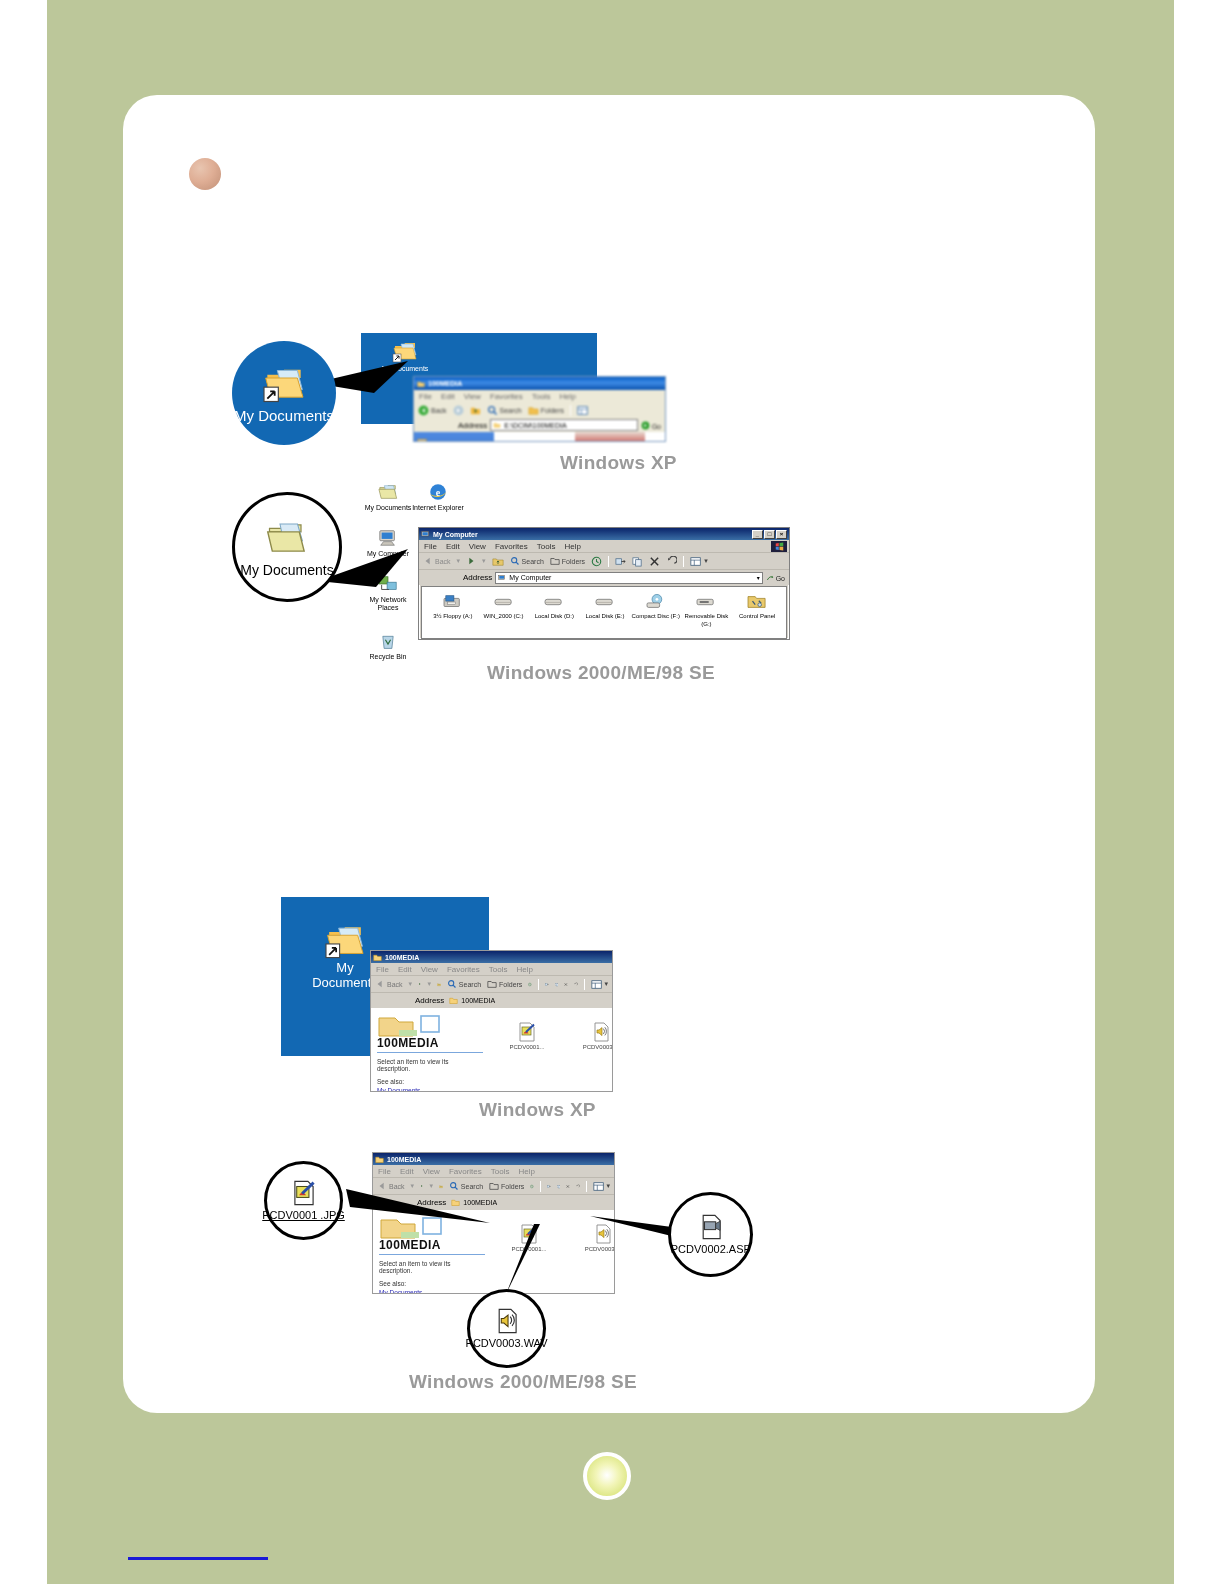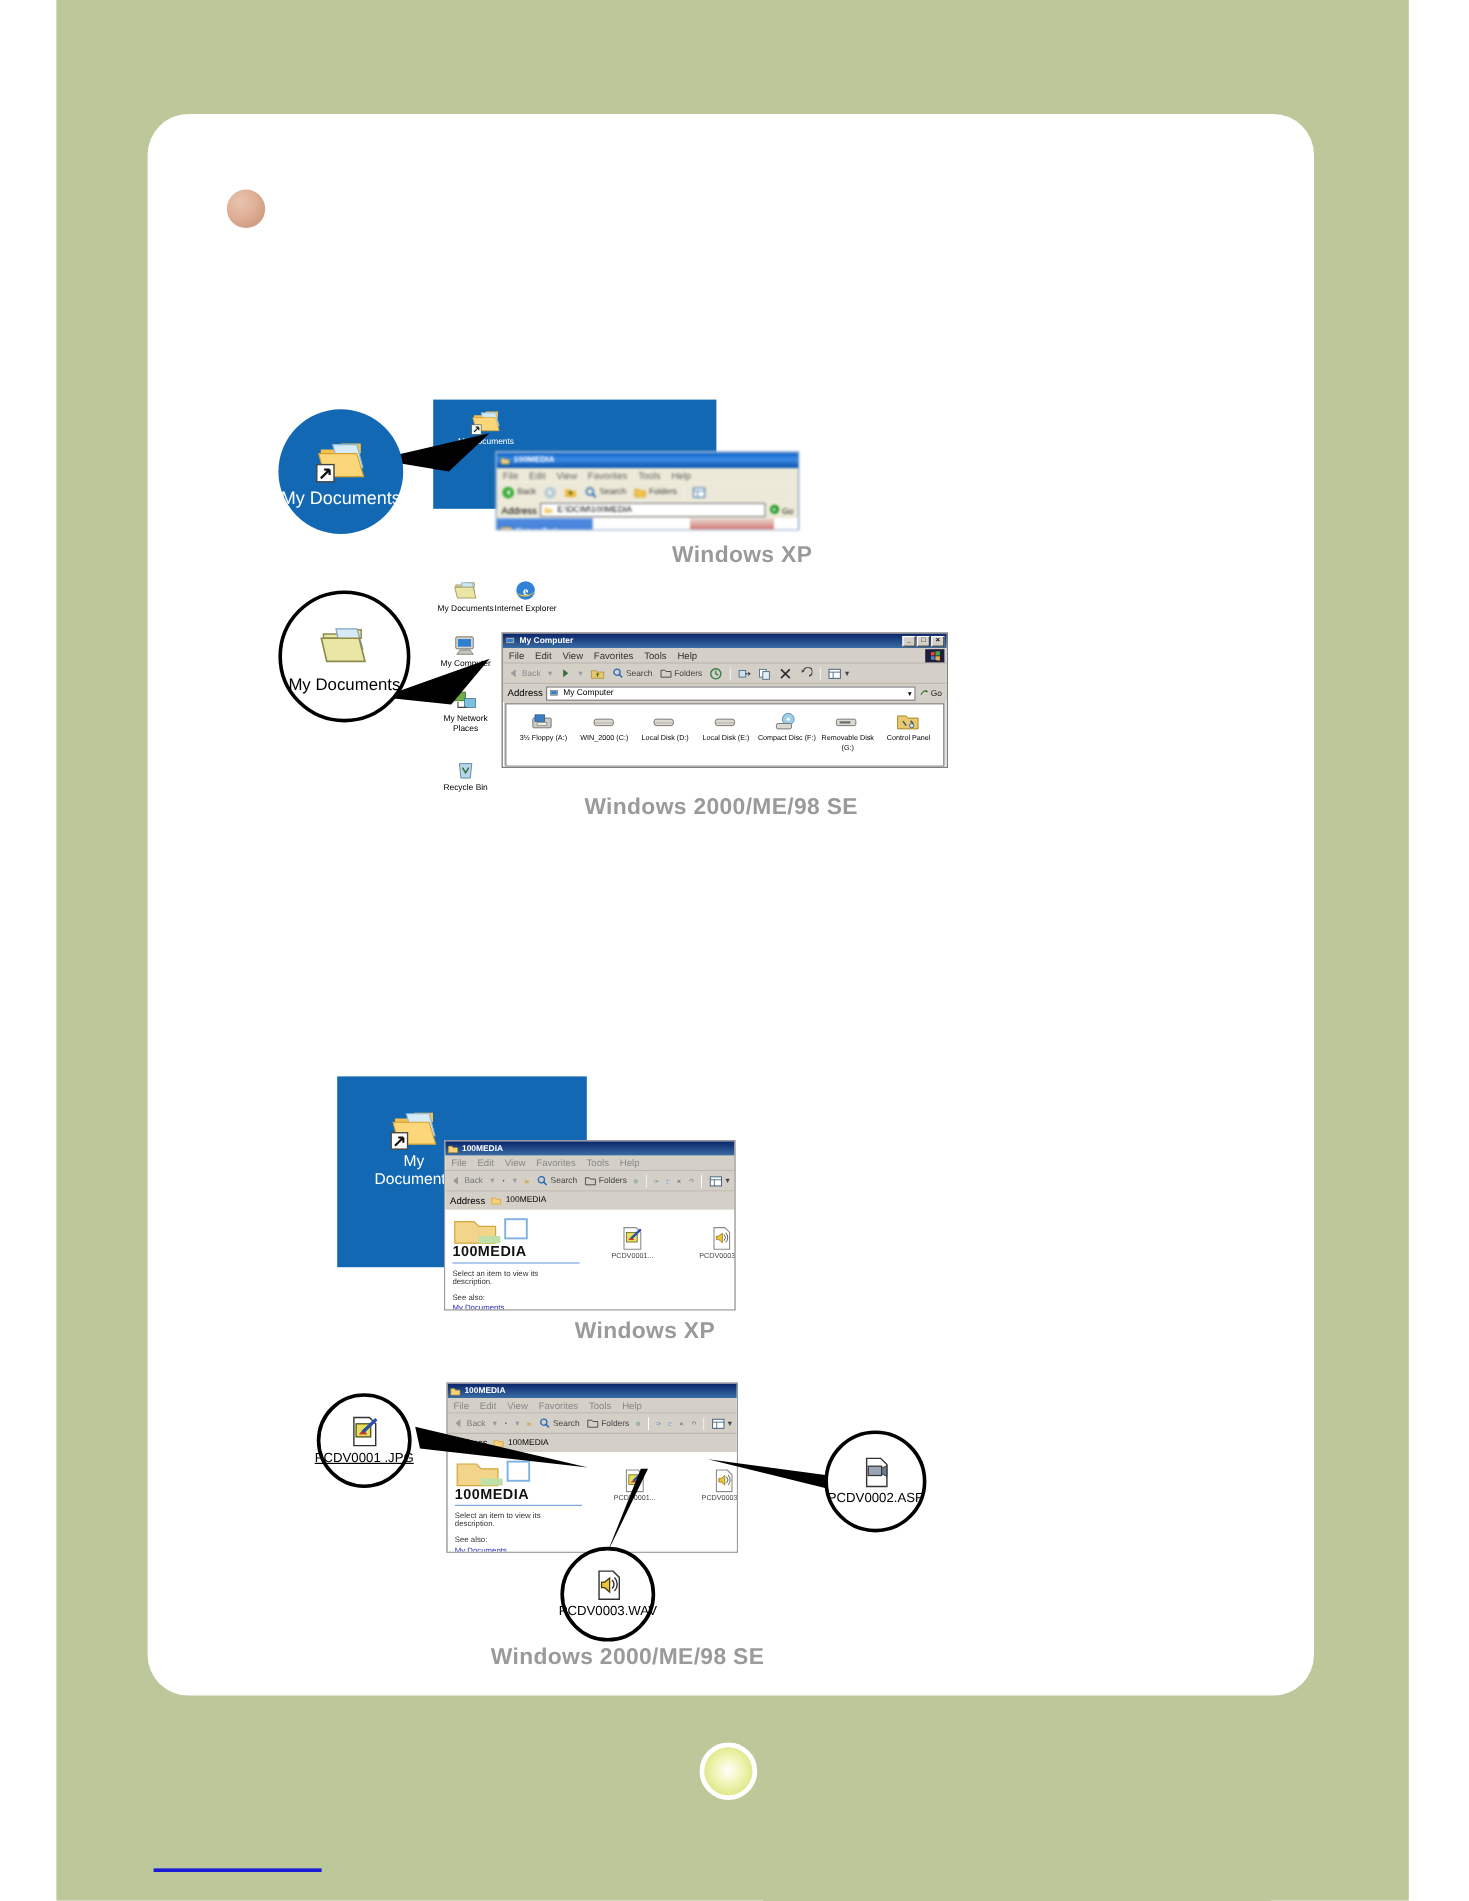--- a/index.html
+++ b/index.html
@@ -120,21 +120,21 @@
     height:17px; display:flex; align-items:center; gap:6px;
     padding:0 4px; font-size:7px; color:#444;
     background:#d4d0c8; border-bottom:1px solid #bdb9b0;
   }
   .tb-item { display:flex; align-items:center; gap:2px; white-space:nowrap; }
   .tb-sep { width:1px; height:11px; background:#9a968e; border-right:1px solid #fff; }
   .win-address {
     height:15px; display:flex; align-items:center; gap:3px;
     padding:0 4px; font-size:8px; background:#d4d0c8;
   }
-  .addr-label { color:#000; }
+  .addr-label { color:#000;margin-left:40px; }
   .addr-box {
     flex:1; height:12px; background:#fff; border:1px solid #808080;
     display:flex; align-items:center; gap:3px; padding:0 2px; font-size:7px;
   }
   .addr-go { font-size:7px; color:#222; white-space:nowrap; }
   .win-body { background:#fff; position:relative; }
 
   
   .winxp { position:absolute; overflow:hidden; background:#fff; border:1px solid #7a9ac0; }
   .winxp-title {
@@ -769,21 +769,21 @@
 <div class="callout" style="left:264px; top:1161px; width:79px; height:79px;text-decoration:underline;">
   <svg width="24" height="26" viewBox="0 0 18 20">
     <path d="M2 1h10l4 4v14H2Z" fill="#fff" stroke="#333" stroke-width=".9"></path>
     <rect x="3.4" y="5" width="9.4" height="8.4" fill="#e8e05a" stroke="#4a4a1a" stroke-width=".8"></rect>
     <path d="M5.2 11.8c1.5-3 3.8-3 5.4 0Z" fill="#d23b2a"></path>
     <path d="M7.6 10.4 16.4 2" stroke="#2a4fa8" stroke-width="2.2"></path>
   </svg>
   <span class="cl-label">PCDV0001 .JPG</span>
 </div>
 
-<div class="callout" style="left:668px; top:1192px; width:85px; height:85px;margin-left:19px;">
+<div class="callout" style="left:668px; top:1192px; width:85px; height:85px;">
   <svg width="24" height="26" viewBox="0 0 18 20">
     <path d="M3 1h9l4 4v14H3Z" fill="#fff" stroke="#333" stroke-width=".9"></path>
     <rect x="4" y="6" width="8.6" height="6" fill="#98a5b3" stroke="#333" stroke-width=".8"></rect>
     <path d="M12.6 7.4 16 5.6v7l-3.4-1.8Z" fill="#6a7a8a" stroke="#333" stroke-width=".6"></path>
   </svg>
   <span class="cl-label">PCDV0002.ASF</span>
 </div>
 
 <div class="callout" style="left:467px; top:1289px; width:79px; height:79px;">
   <svg width="24" height="26" viewBox="0 0 18 20">

